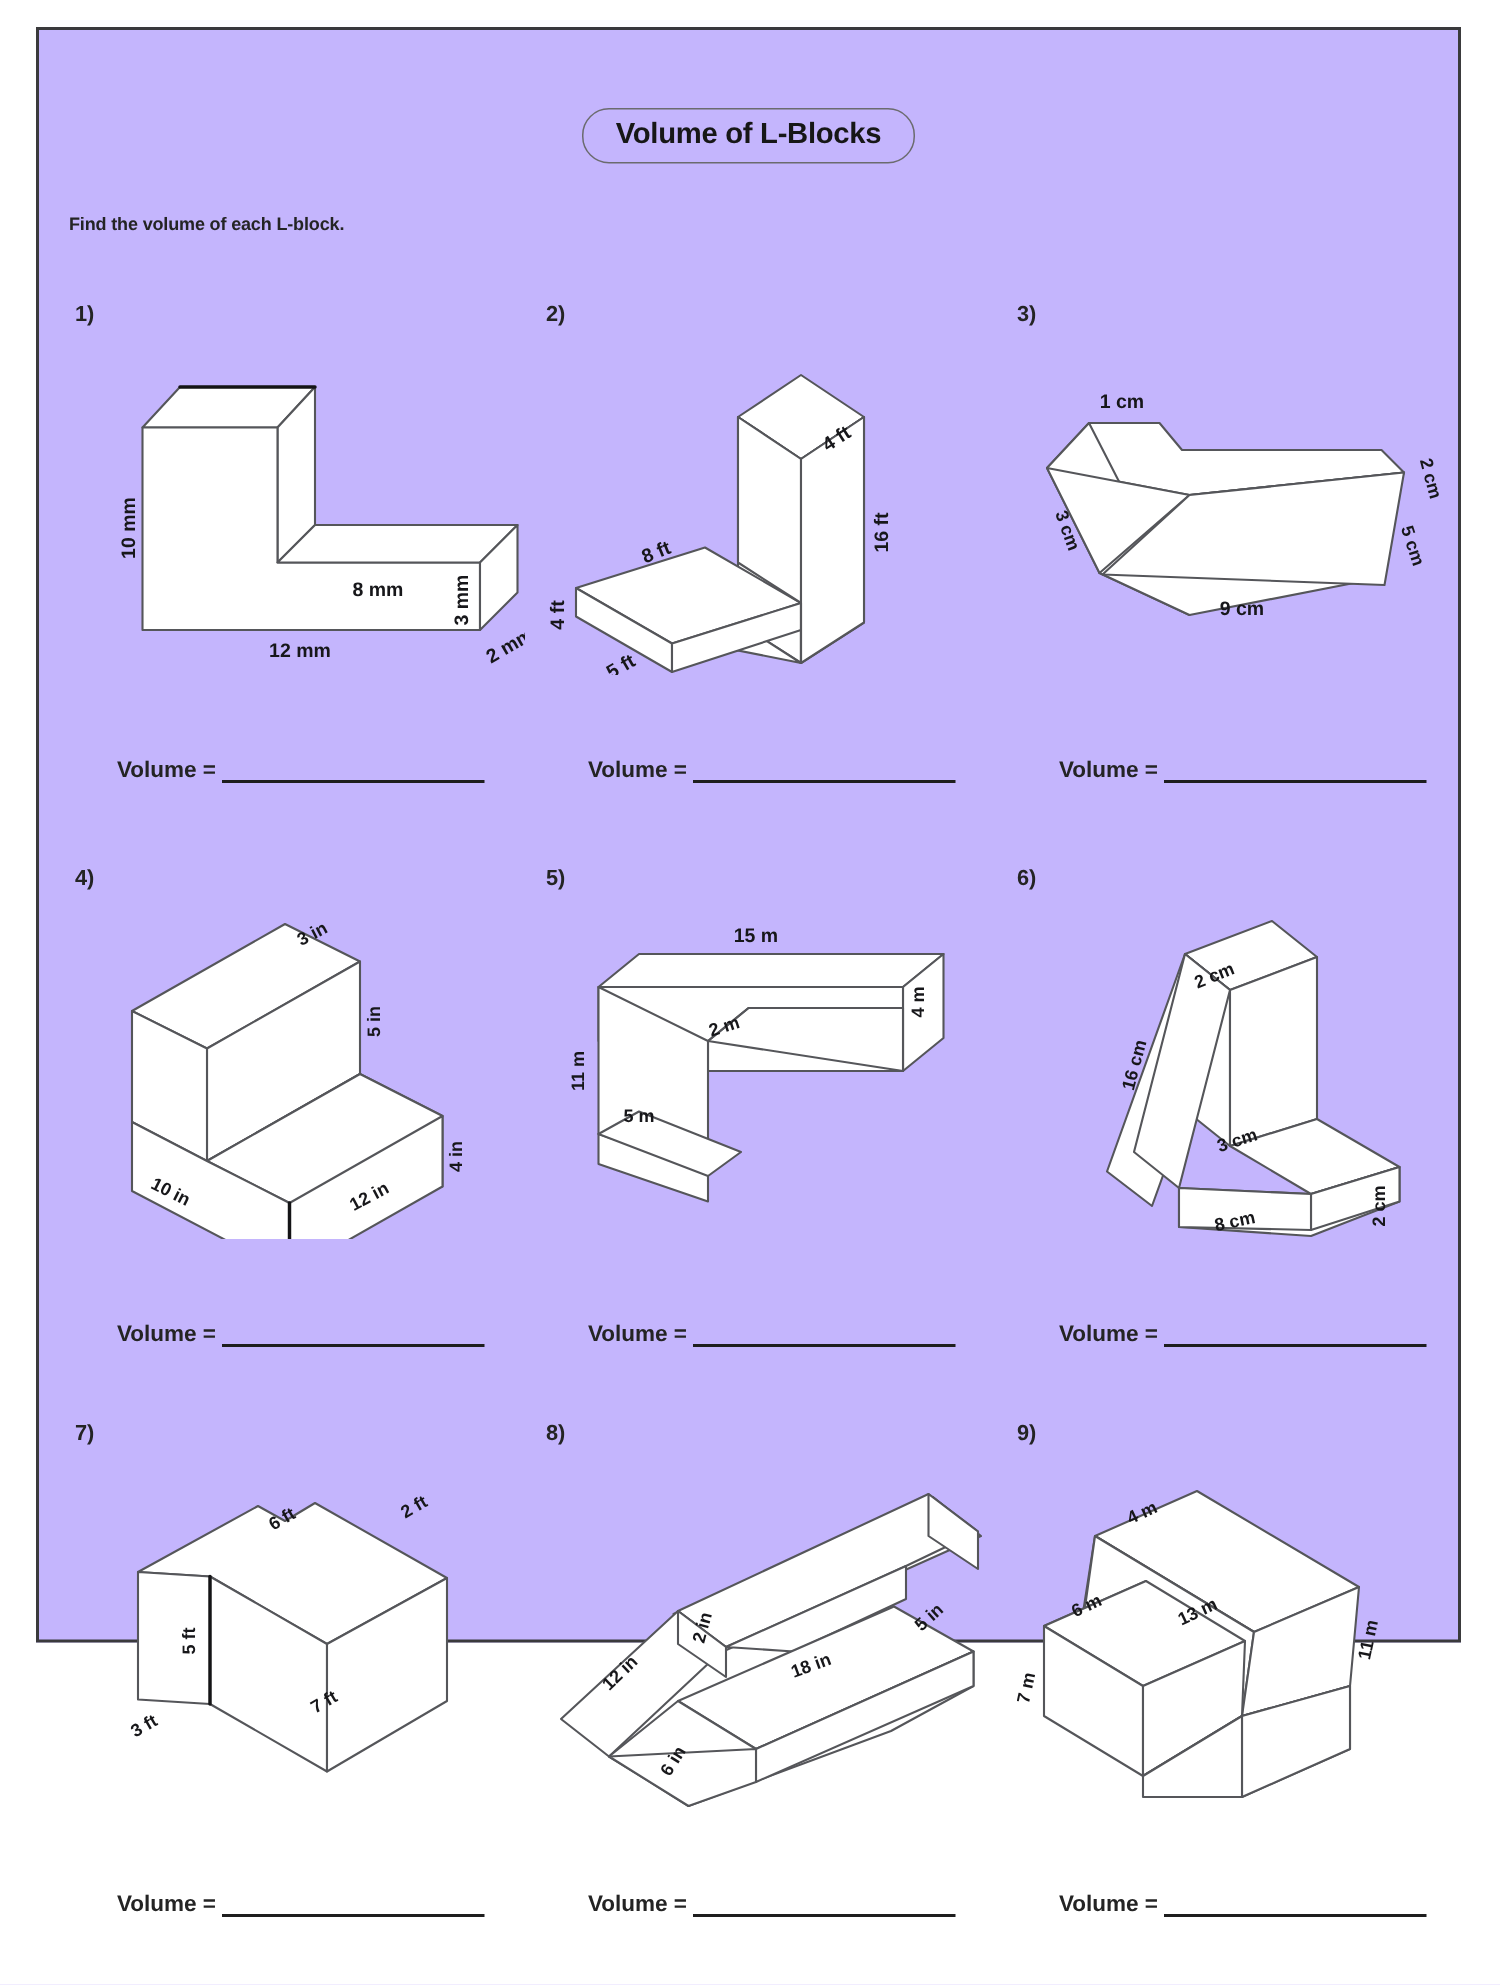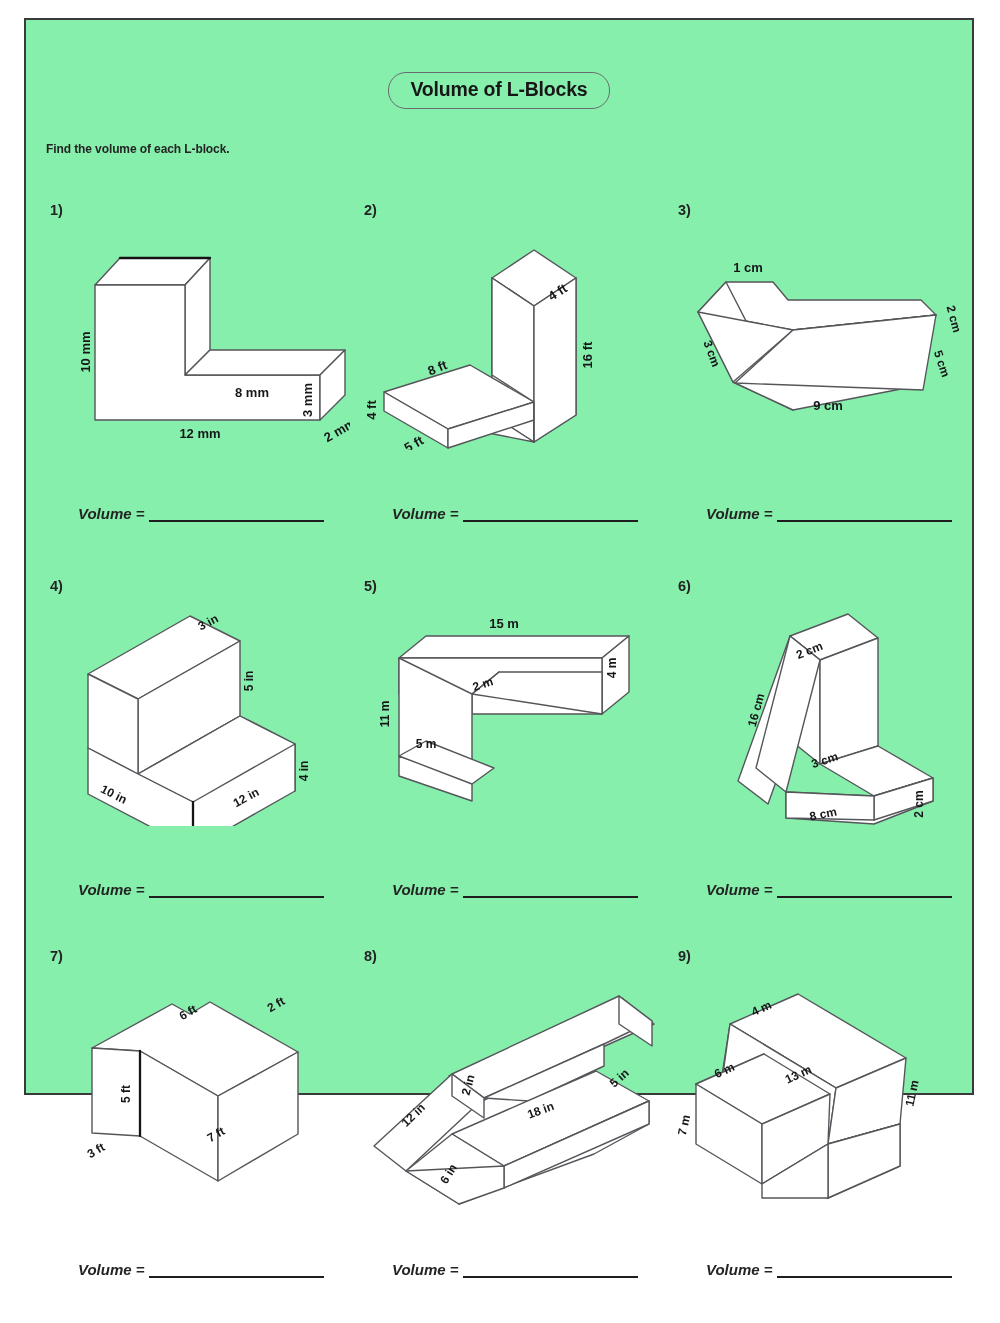--- a/index.html
+++ b/index.html
@@ -16,21 +16,21 @@
     overflow: hidden;
   }
   #page {
     position: absolute;
     left: 24px;
     top: 18px;
     width: 950px;
     height: 1077px;
     border: 2px solid #3a3a3c;
     box-sizing: border-box;
-    background: #86efac;
+    background: #c4b5fd;
   }
   #title-wrap {
     position: absolute;
     left: 0;
     top: 52px;
     width: 100%;
     text-align: center;
   }
   #title-pill {
     display: inline-block;
@@ -73,21 +73,20 @@
   .figure svg {
     display: block;
   }
   .answer {
     position: absolute;
     left: 28px;
     bottom: 0;
     display: flex;
     align-items: center;
     gap: 4px;
-    font-style: italic;
   }
   .answer .lbl {
     font-size: 15px;
     font-weight: bold;
     color: #242424;
     white-space: nowrap;
   }
   .answer .line {
     display: inline-block;
     width: 175px;

